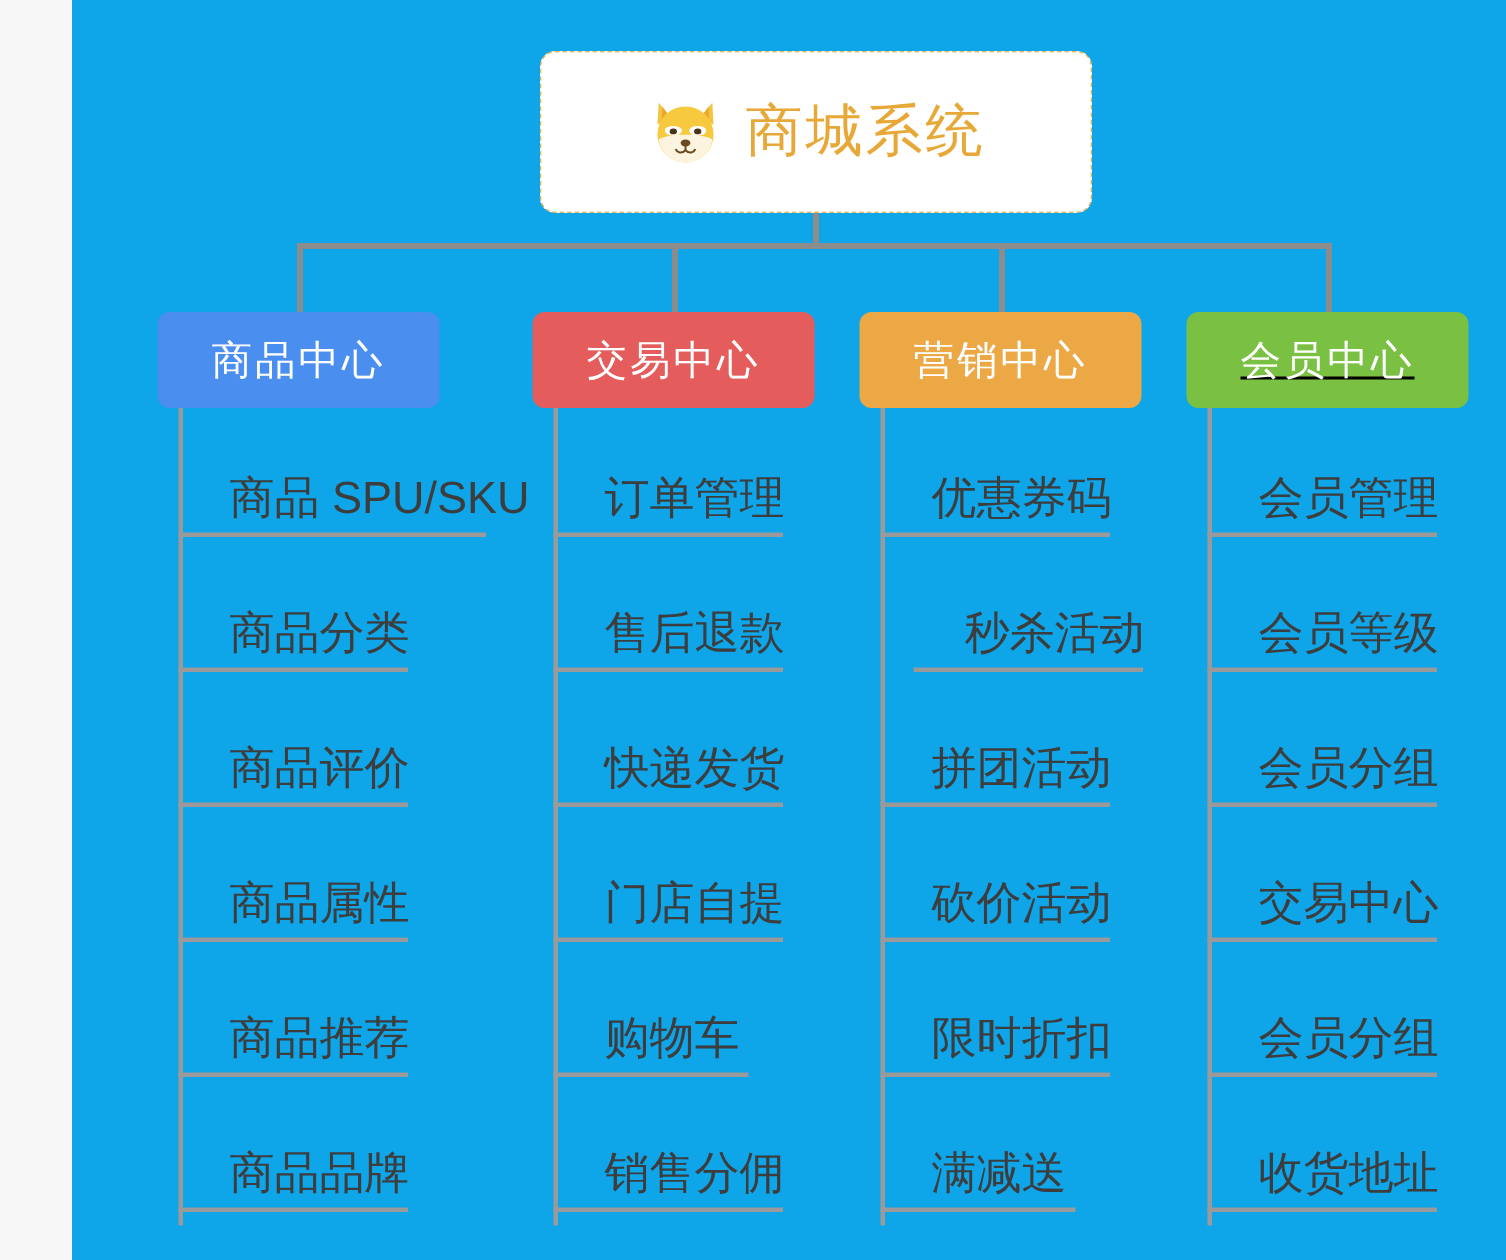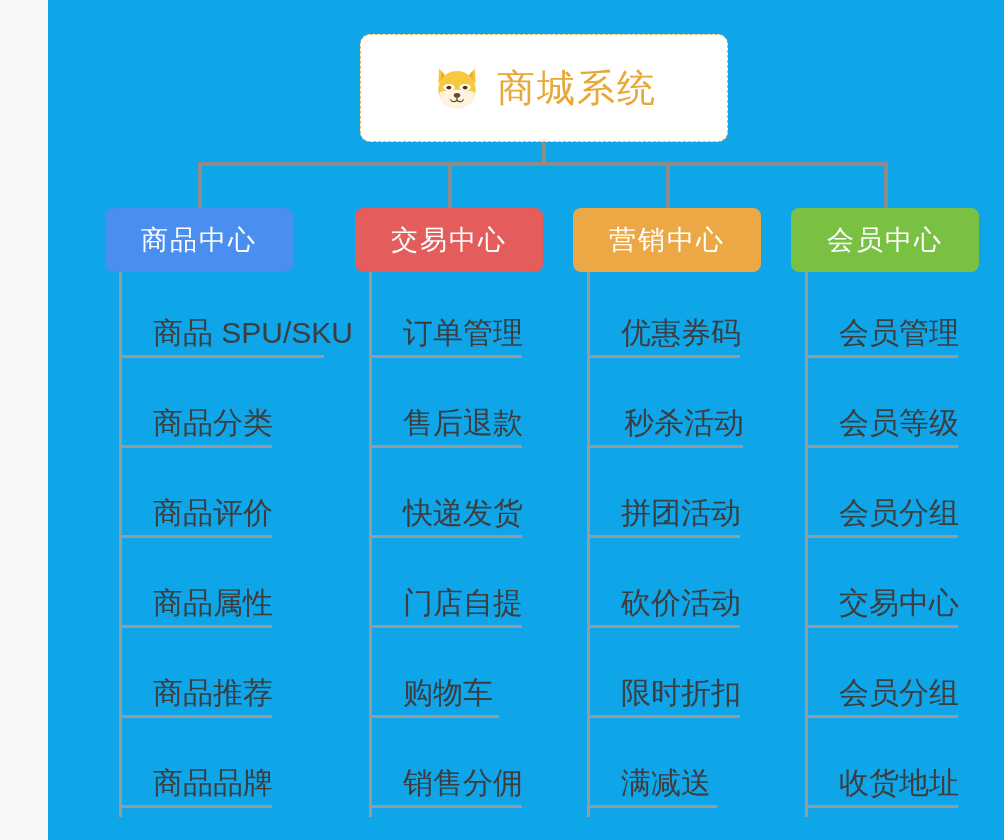--- a/index.html
+++ b/index.html
@@ -189,41 +189,41 @@
         <div class="leaf-rule" style="width: 153px;"></div>
       </div>
       <div class="cat-box" style="left: 525px; background: rgb(235, 168, 69);">
         <div class="cat-label">营销中心</div>
       </div>
       <div class="col-spine" style="left: 539px;"></div>
       <div class="leaf" style="left: 539px; top: 268px; width: 173px;">
         <div class="leaf-text">优惠券码</div>
         <div class="leaf-rule" style="width: 153px;"></div>
       </div>
-      <div class="leaf" style="left: 542px; top: 358px; width: 173px;">
+      <div class="leaf" style="left: 561px; top: 358px; width: 173px;">
         <div class="leaf-text">秒杀活动</div>
         <div class="leaf-rule" style="width: 153px;"></div>
       </div>
       <div class="leaf" style="left: 539px; top: 448px; width: 173px; padding-left: 12px;">
         <div class="leaf-text">拼团活动</div>
         <div class="leaf-rule" style="width: 153px;"></div>
       </div>
       <div class="leaf" style="left: 539px; top: 538px; width: 173px; padding-left: 22px;">
         <div class="leaf-text">砍价活动</div>
         <div class="leaf-rule" style="width: 153px;"></div>
       </div>
       <div class="leaf" style="left: 539px; top: 628px; width: 173px;">
         <div class="leaf-text">限时折扣</div>
         <div class="leaf-rule" style="width: 153px;"></div>
       </div>
       <div class="leaf" style="left: 539px; top: 718px; width: 150px;">
         <div class="leaf-text">满减送</div>
         <div class="leaf-rule" style="width: 130px;"></div>
       </div>
-      <div class="cat-box" style="left: 743px; background: rgb(122, 193, 67);">
+      <div class="cat-box" style="left: 743px; background: rgb(122, 193, 67); text-decoration: underline;">
         <div class="cat-label">会员中心</div>
       </div>
       <div class="col-spine" style="left: 757px;"></div>
       <div class="leaf" style="left: 757px; top: 268px; width: 173px;">
         <div class="leaf-text">会员管理</div>
         <div class="leaf-rule" style="width: 153px;"></div>
       </div>
       <div class="leaf" style="left: 757px; top: 358px; width: 173px;">
         <div class="leaf-text">会员等级</div>
         <div class="leaf-rule" style="width: 153px;"></div>

